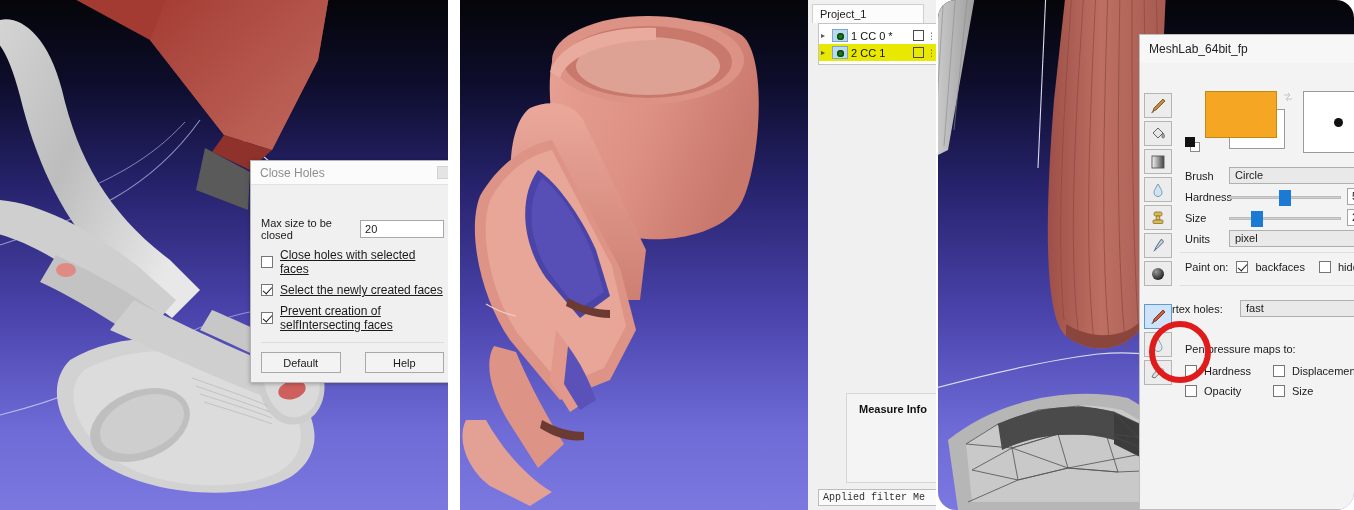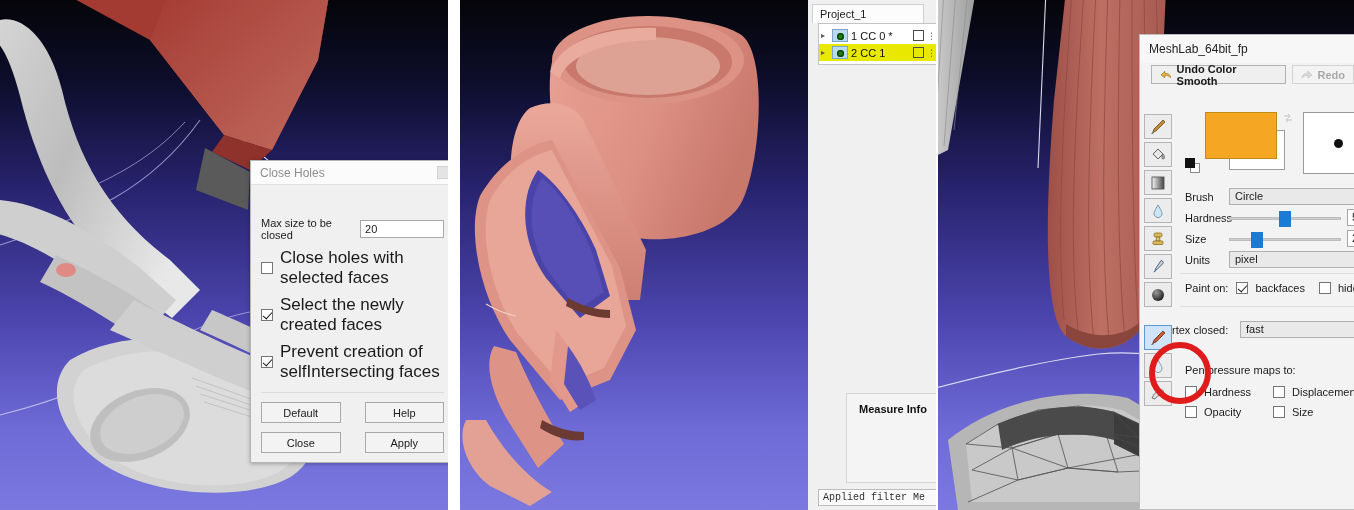--- a/index.html
+++ b/index.html
@@ -9,21 +9,21 @@
     font-family: "Liberation Sans", sans-serif;
     overflow: hidden;
   }
   #root { position: relative; width: 1354px; height: 510px; }
 
   
   .panel { position: absolute; top: 0; height: 510px; overflow: hidden; }
   #panel1 { left: 0;    width: 448px; }
   #panel2 { left: 460px; width: 348px; }
   #panel3 { left: 808px; width: 145px; }
-  #panel4 { left: 938px; width: 416px; }
+  #panel4 { left: 938px; width: 416px; border-radius: 18px; }
   .gap { position: absolute; top: 0; height: 510px; background: #ffffff; }
   #gap1 { left: 448px; width: 12px; }
   #gap2 { left: 936px; width: 2px; }
 
   
   .viewport {
     position: absolute; inset: 0;
     background: linear-gradient(to bottom, #050509 0%, #0d0d2b 16%,
                 #26226b 36%, #4b44ad 62%, #6e6bd6 84%, #7b78e0 100%);
     overflow: hidden;
@@ -51,21 +51,21 @@
   }
   .dlg-body { padding: 10px 11px 9px 11px; }
   .desc { font-style: italic; font-size: 10.5px; line-height: 14px; color: #222; }
 
   .row { display: flex; align-items: center; margin-top: 9px; }
   .row-label { font-size: 11px; }
   .txtbox {
     background: #fff; border: 1px solid #a8a8a8;
     height: 18px; line-height: 16px; padding: 0 4px; font-size: 11px;
   }
-  .chkrow { display: flex; align-items: center; margin-top: 7px; font-size: 17px; }
+  .chkrow { display: flex; align-items: center; margin-top: 7px; font-size: 12px; text-decoration: underline; }
   .chk {
     width: 12px; height: 12px; background: #fff; border: 1px solid #767676;
     margin-right: 7px; position: relative; flex: none;
   }
   .chk.on::after {
     content: ""; position: absolute; left: 3px; top: 0px;
     width: 4px; height: 8px; border: solid #1c1c1c;
     border-width: 0 1.6px 1.6px 0; transform: rotate(42deg);
   }
   .btn {
@@ -300,24 +300,20 @@
           <span>Select the newly created faces</span>
         </div>
         <div class="chkrow">
           <span class="chk on"></span>
           <span>Prevent creation of selfIntersecting faces</span>
         </div>
         <div id="ch-sep"></div>
         <div class="btnrow">
           <span class="btn">Default</span>
           <span class="btn">Help</span>
-        </div>
-        <div class="btnrow">
-          <span class="btn">Close</span>
-          <span class="btn">Apply</span>
         </div>
       </div>
     </div>
   </div>
 
   <div class="gap" id="gap1"></div>
 
   <div class="panel" id="panel2">
     <div class="viewport">
       <svg class="vp-svg" viewBox="0 0 348 510" preserveAspectRatio="none">
@@ -452,34 +448,20 @@
           <path d="M34 470 L80 480 L130 468 L180 472"></path>
           <path d="M60 424 L120 434 L168 434 L236 440"></path>
           <path d="M74 448 L130 468 L214 452"></path>
         </g>
       </svg>
     </div>
 
     <div id="paintPanel">
       <div id="pp-title">MeshLab_64bit_fp</div>
 
-      <div id="pp-toolbar">
-        <div class="tb-btn">
-          <svg width="12" height="11" viewBox="0 0 12 11">
-            <path d="M1 6 L5 2 L5 4.2 C9 4.2 11 6 11 9 C9.6 7 7.6 6.4 5 6.4 L5 9 Z" fill="#e8b23c" stroke="#9a7420" stroke-width=".7"></path>
-          </svg>
-          <span>Undo Color Smooth</span>
-        </div>
-        <div class="tb-btn disabled">
-          <svg width="12" height="11" viewBox="0 0 12 11">
-            <path d="M11 6 L7 2 L7 4.2 C3 4.2 1 6 1 9 C2.4 7 4.4 6.4 7 6.4 L7 9 Z" fill="#dcdcdc" stroke="#c2c2c2" stroke-width=".7"></path>
-          </svg>
-          <span>Redo</span>
-        </div>
-      </div>
 
       <div id="pp-main">
 
         <div id="toolcol">
           <div class="toolbtn">
             <svg width="18" height="18" viewBox="0 0 18 18">
               <path d="M14 2 L16 4 L7 13 L4 14 L5 11 Z" fill="#c28a3a" stroke="#6b4a14" stroke-width=".8"></path>
               <path d="M4 14 L2 16 L5 15 Z" fill="#1c1c1c"></path>
             </svg>
           </div>
@@ -603,21 +585,21 @@
           </span>
           <span class="pp-chk">
             <span class="chk"></span>
             <span>hidden polygo</span>
           </span>
         </div>
 
         <div class="pp-sep" style="top:222px"></div>
 
         <div class="pprow" style="top:237px;left:32px">
-          <span style="width:68px">rtex closed:</span>
+          <span style="width:68px">rtex holes:</span>
           <span class="pp-field" style="width:130px">fast</span>
         </div>
 
         <div class="pprow" style="top:280px">
           <span>Pen pressure maps to:</span>
         </div>
         <div class="pprow" style="top:302px">
           <span class="pp-chk" style="width:74px">
             <span class="chk"></span>
             <span>Hardness</span>

